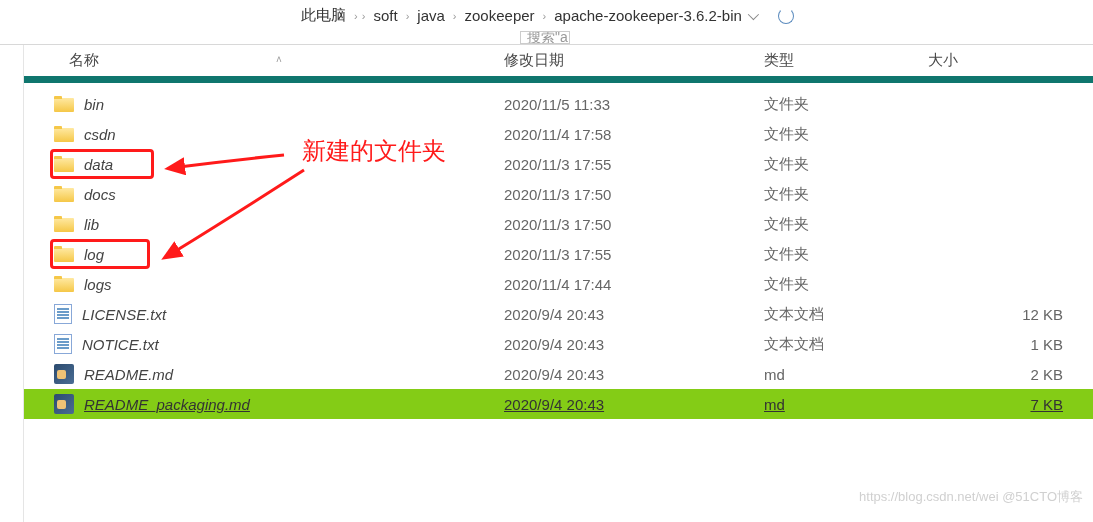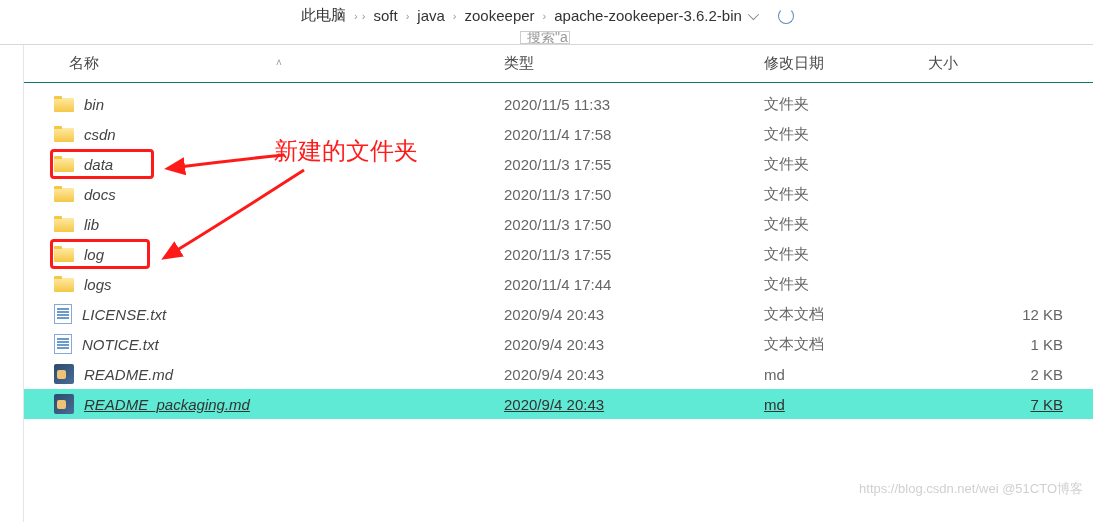--- a/index.html
+++ b/index.html
@@ -72,21 +72,21 @@
     }
     .filelist {
       flex: 1;
       position: relative;
     }
     .header-row {
       display: grid;
       grid-template-columns: 440px 260px 200px 1fr;
       height: 38px;
       align-items: center;
-      border-bottom: 1px solid #0f766e;
+      border-bottom: 7px solid #0f766e;
       font-size: 15px;
       color: #484848;
     }
     .header-row > div {
       padding-left: 40px;
     }
     .header-row > div:first-child {
       padding-left: 45px;
       position: relative;
     }
@@ -105,21 +105,21 @@
     }
     .file-row {
       display: grid;
       grid-template-columns: 440px 260px 200px 1fr;
       height: 30px;
       align-items: center;
       font-size: 15px;
       color: #444;
     }
     .file-row.selected {
-      background: #5eead4;
+      background: #84cc16;
     }
     .file-row.selected .file-name-text,
     .file-row.selected .cell {
       text-decoration: underline;
       color: #333;
     }
     .file-name {
       display: flex;
       align-items: center;
       padding-left: 30px;
@@ -208,21 +208,21 @@
       font-weight: normal;
       pointer-events: none;
     }
     .arrow-svg {
       position: absolute;
       pointer-events: none;
       overflow: visible;
     }
     .watermark {
       position: absolute;
-      bottom: 24px;
+      bottom: 16px;
       right: 10px;
       color: #d0d0d0;
       font-size: 13px;
       pointer-events: none;
     }
     .chevron-icon {
       display: inline-block;
       width: 8px;
       height: 8px;
       border-right: 1.5px solid #888;
@@ -265,22 +265,22 @@
 </div>
 
 <div class="content">
   <div class="sidebar"></div>
   <div class="filelist">
     <div class="header-row">
       <div>
         <span>名称</span>
         <span class="header-sort">˄</span>
       </div>
+      <div>修改日期</div>
       <div>类型</div>
-      <div>修改日期</div>
       <div class="header-size">大小</div>
     </div>
     <div class="rows" id="rows">
         <div class="file-row">
           <div class="file-name">
             <span class="folder-icon"></span>
             <span class="file-name-text">bin</span>
           </div>
           <div class="cell">2020/11/5 11:33</div>
           <div class="cell">文件夹</div>
@@ -371,21 +371,21 @@
           <div class="file-name">
             <span class="md-icon"></span>
             <span class="file-name-text">README_packaging.md</span>
           </div>
           <div class="cell">2020/9/4 20:43</div>
           <div class="cell">md</div>
           <div class="cell cell-size">7 KB</div>
         </div>
       </div>
 
-    <div class="annotation-text" style="left:250px; top:90px;">新建的文件夹</div>
+    <div class="annotation-text" style="left:278px; top:90px;">新建的文件夹</div>
     <div class="annotation-box" style="left:26px; top:104px; width:104px; height:30px;"></div>
     <div class="annotation-box" style="left:26px; top:194px; width:100px; height:30px;"></div>
 
     <svg class="arrow-svg" style="left:0;top:0;width:400px;height:400px;">
       <defs>
         <marker id="ah1" markerWidth="8" markerHeight="8" refX="2" refY="3" orient="auto">
           <path d="M0,0 L0,6 L7,3 z" fill="#ff1a1a"></path>
         </marker>
       </defs>
       <path d="M 260 110 Q 210 115 155 122" stroke="#ff1a1a" stroke-width="3" fill="none" marker-end="url(#ah1)"></path>

